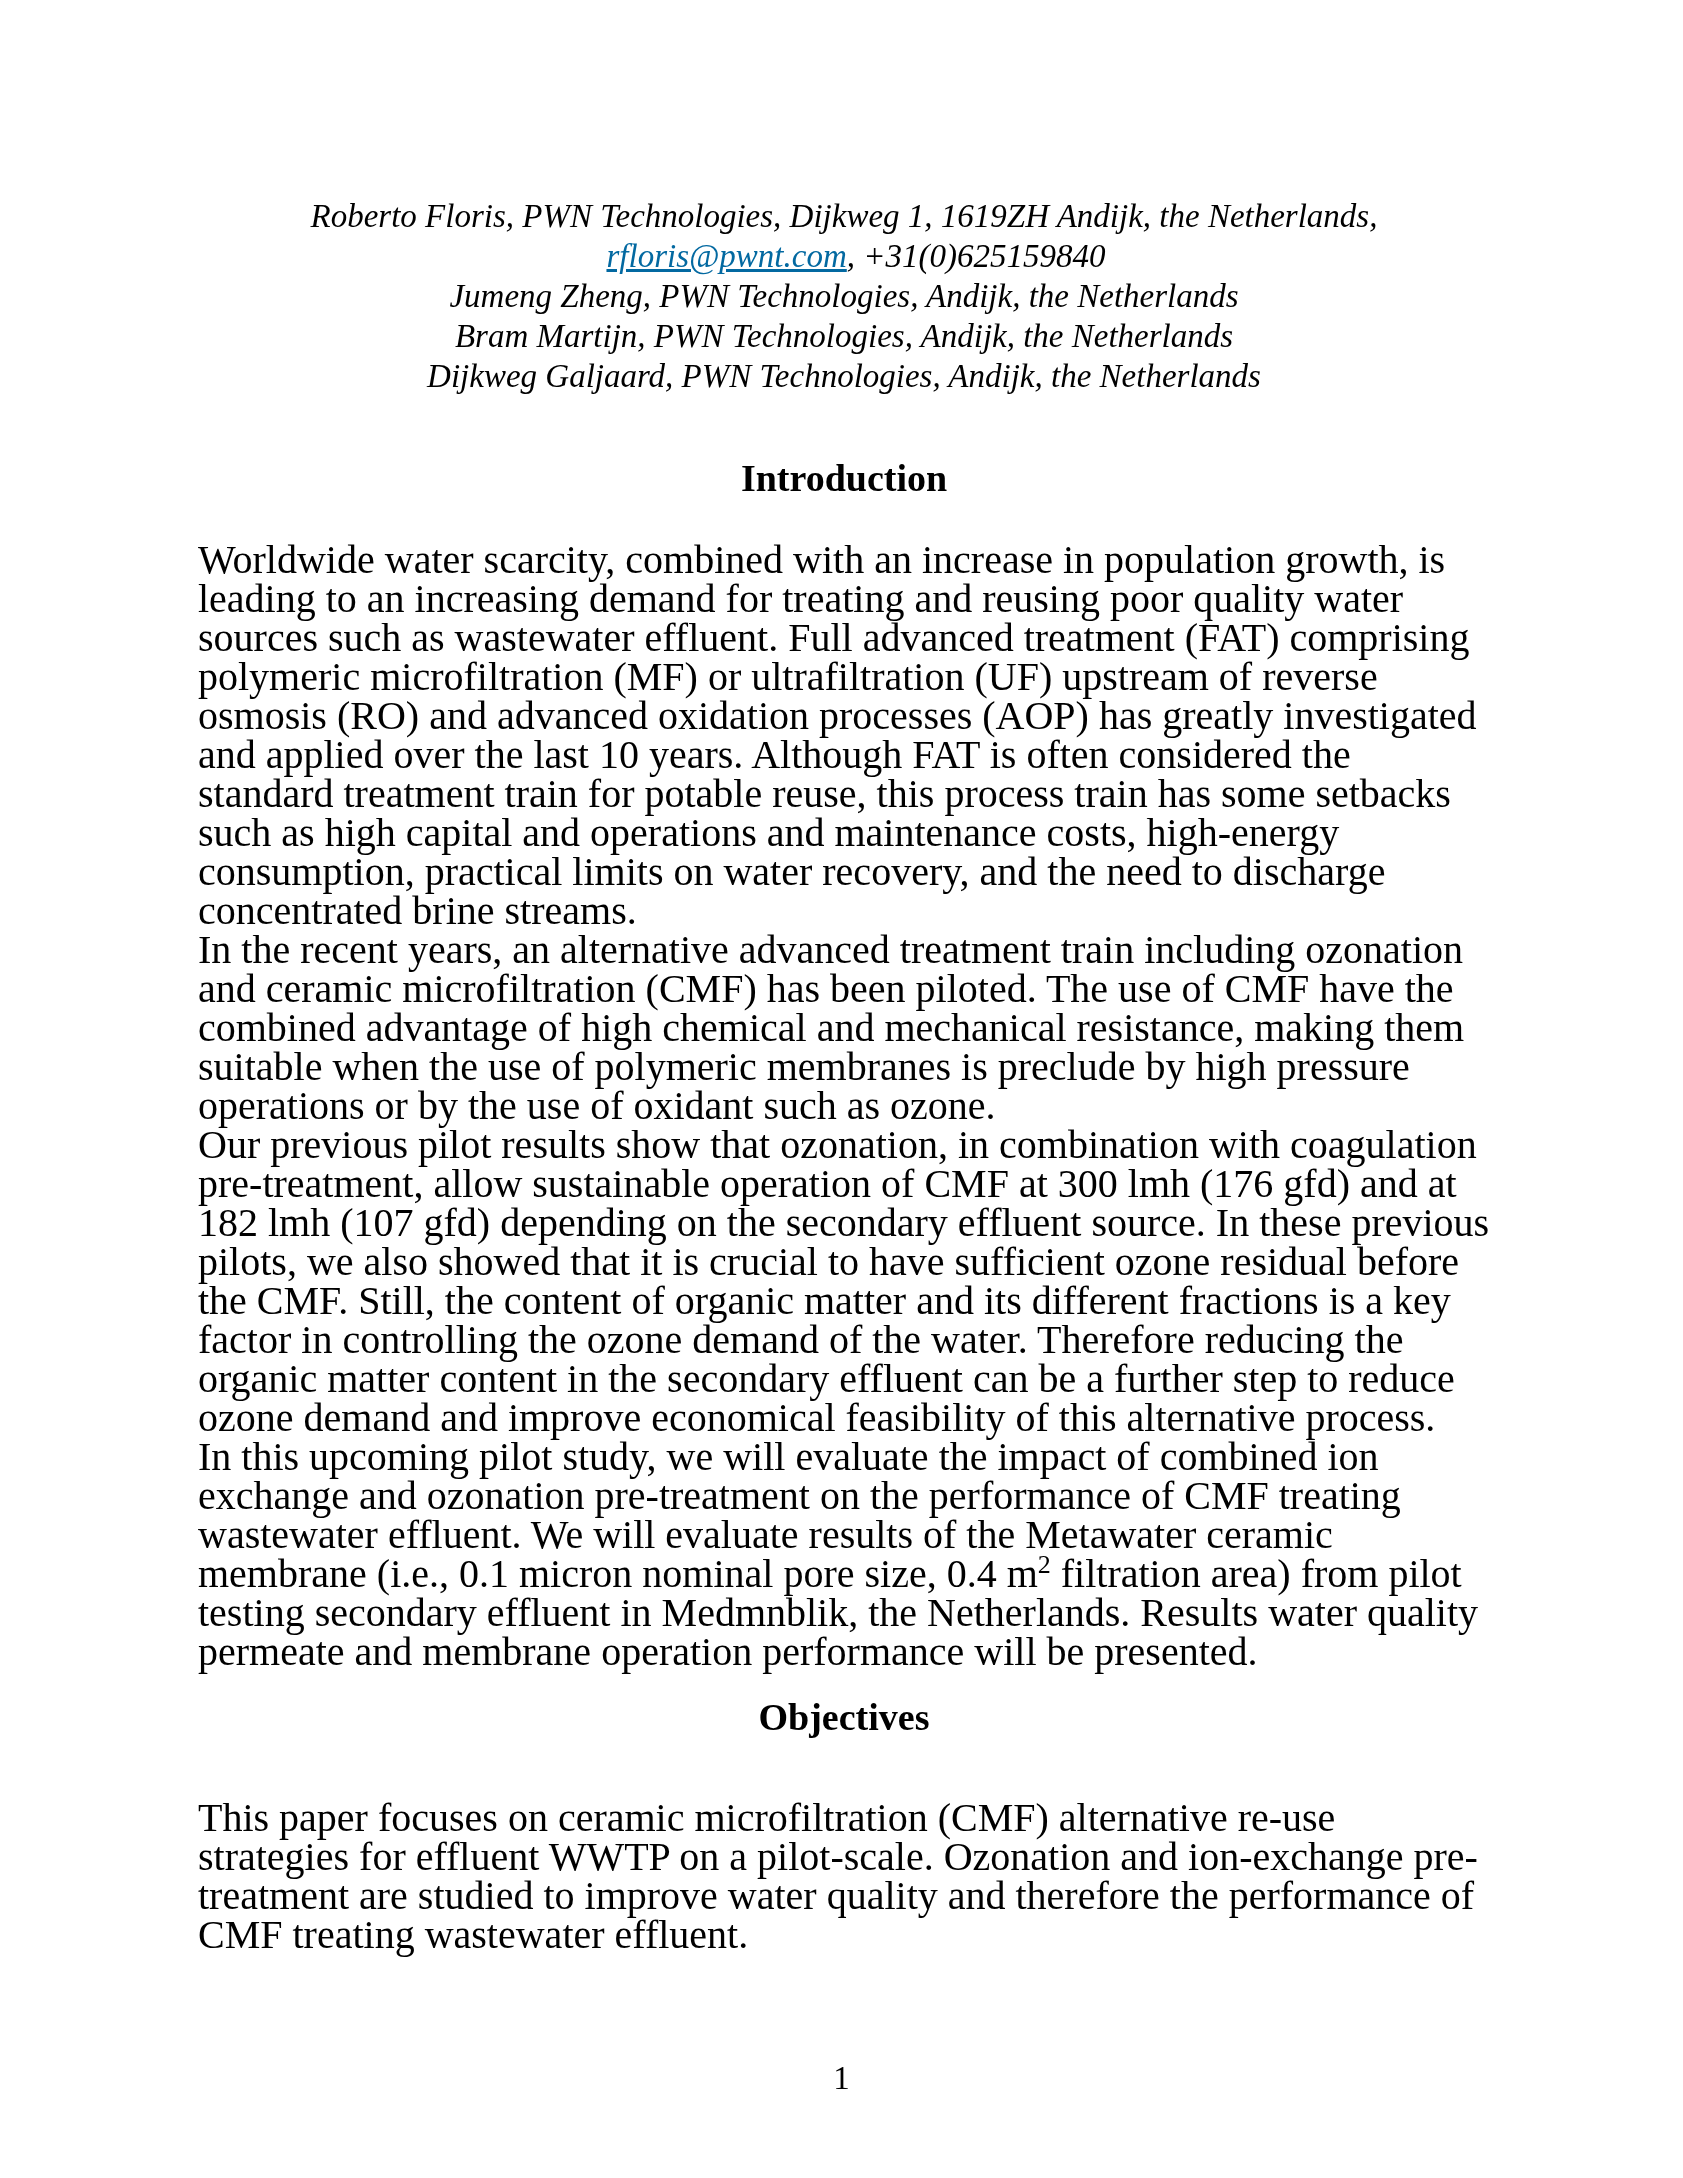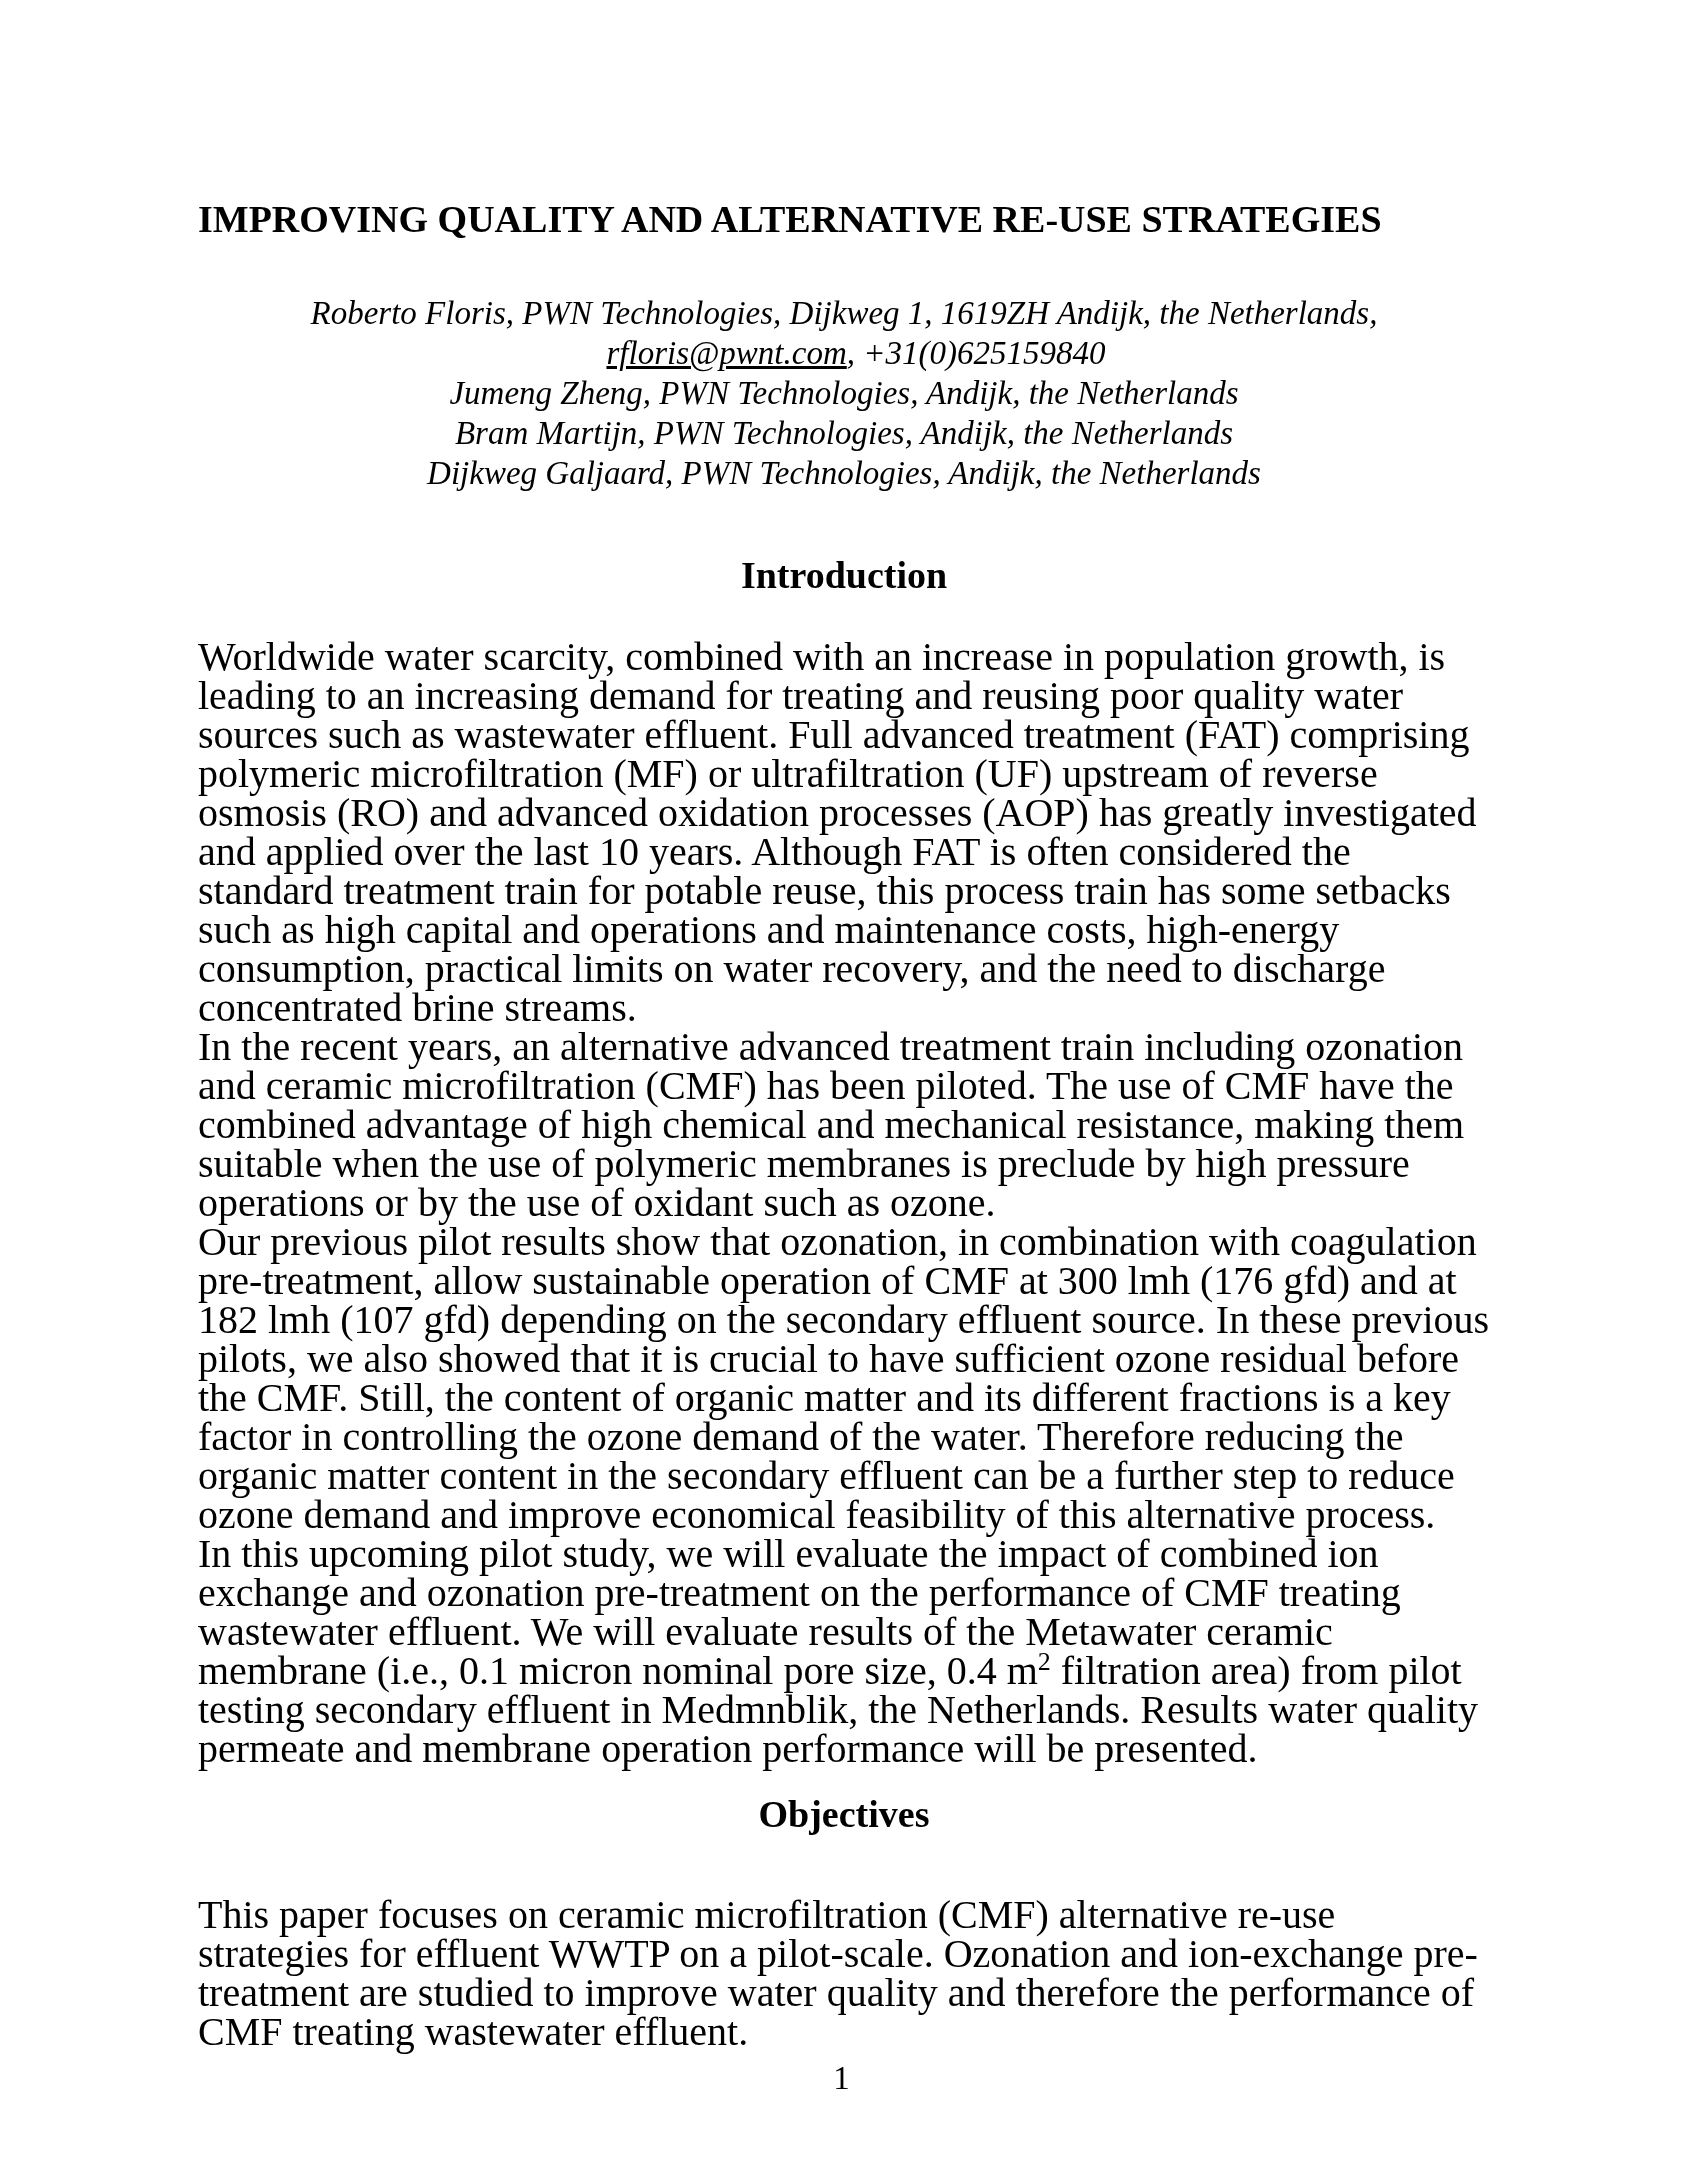--- a/index.html
+++ b/index.html
@@ -31,21 +31,21 @@
   }
   .title-line { display: block; }
   .authors {
     margin-top: 51px;
     text-align: center;
     font-style: italic;
     font-size: 33px;
     line-height: 40px;
   }
   .email {
-    color: #000000;
+    color: #0369a1;
     text-decoration: underline;
     margin-left: 24px;
   }
   .heading {
     margin: 16px;
     font-size: 38px;
     line-height: 46px;
     font-weight: bold;
     text-align: center;
   }
@@ -74,21 +74,20 @@
     line-height: 40px;
   }
 </style>
 </head>
 <body>
 
 <div class="page">
   <div class="content">
 
     <h1 class="title">
-      <span class="title-line">IMPROVING QUALITY AND ALTERNATIVE RE-USE STRATEGIES</span>
     </h1>
 
     <div class="authors">
       <div class="author-line">Roberto Floris, PWN Technologies, Dijkweg 1, 1619ZH Andijk, the Netherlands,</div>
       <div class="author-line"><a class="email" href="#">rfloris@pwnt.com</a><span>, +31(0)625159840</span></div>
       <div class="author-line">Jumeng Zheng, PWN Technologies, Andijk, the Netherlands</div>
       <div class="author-line">Bram Martijn, PWN Technologies, Andijk, the Netherlands</div>
       <div class="author-line">Dijkweg Galjaard, PWN Technologies, Andijk, the Netherlands</div>
     </div>
 

